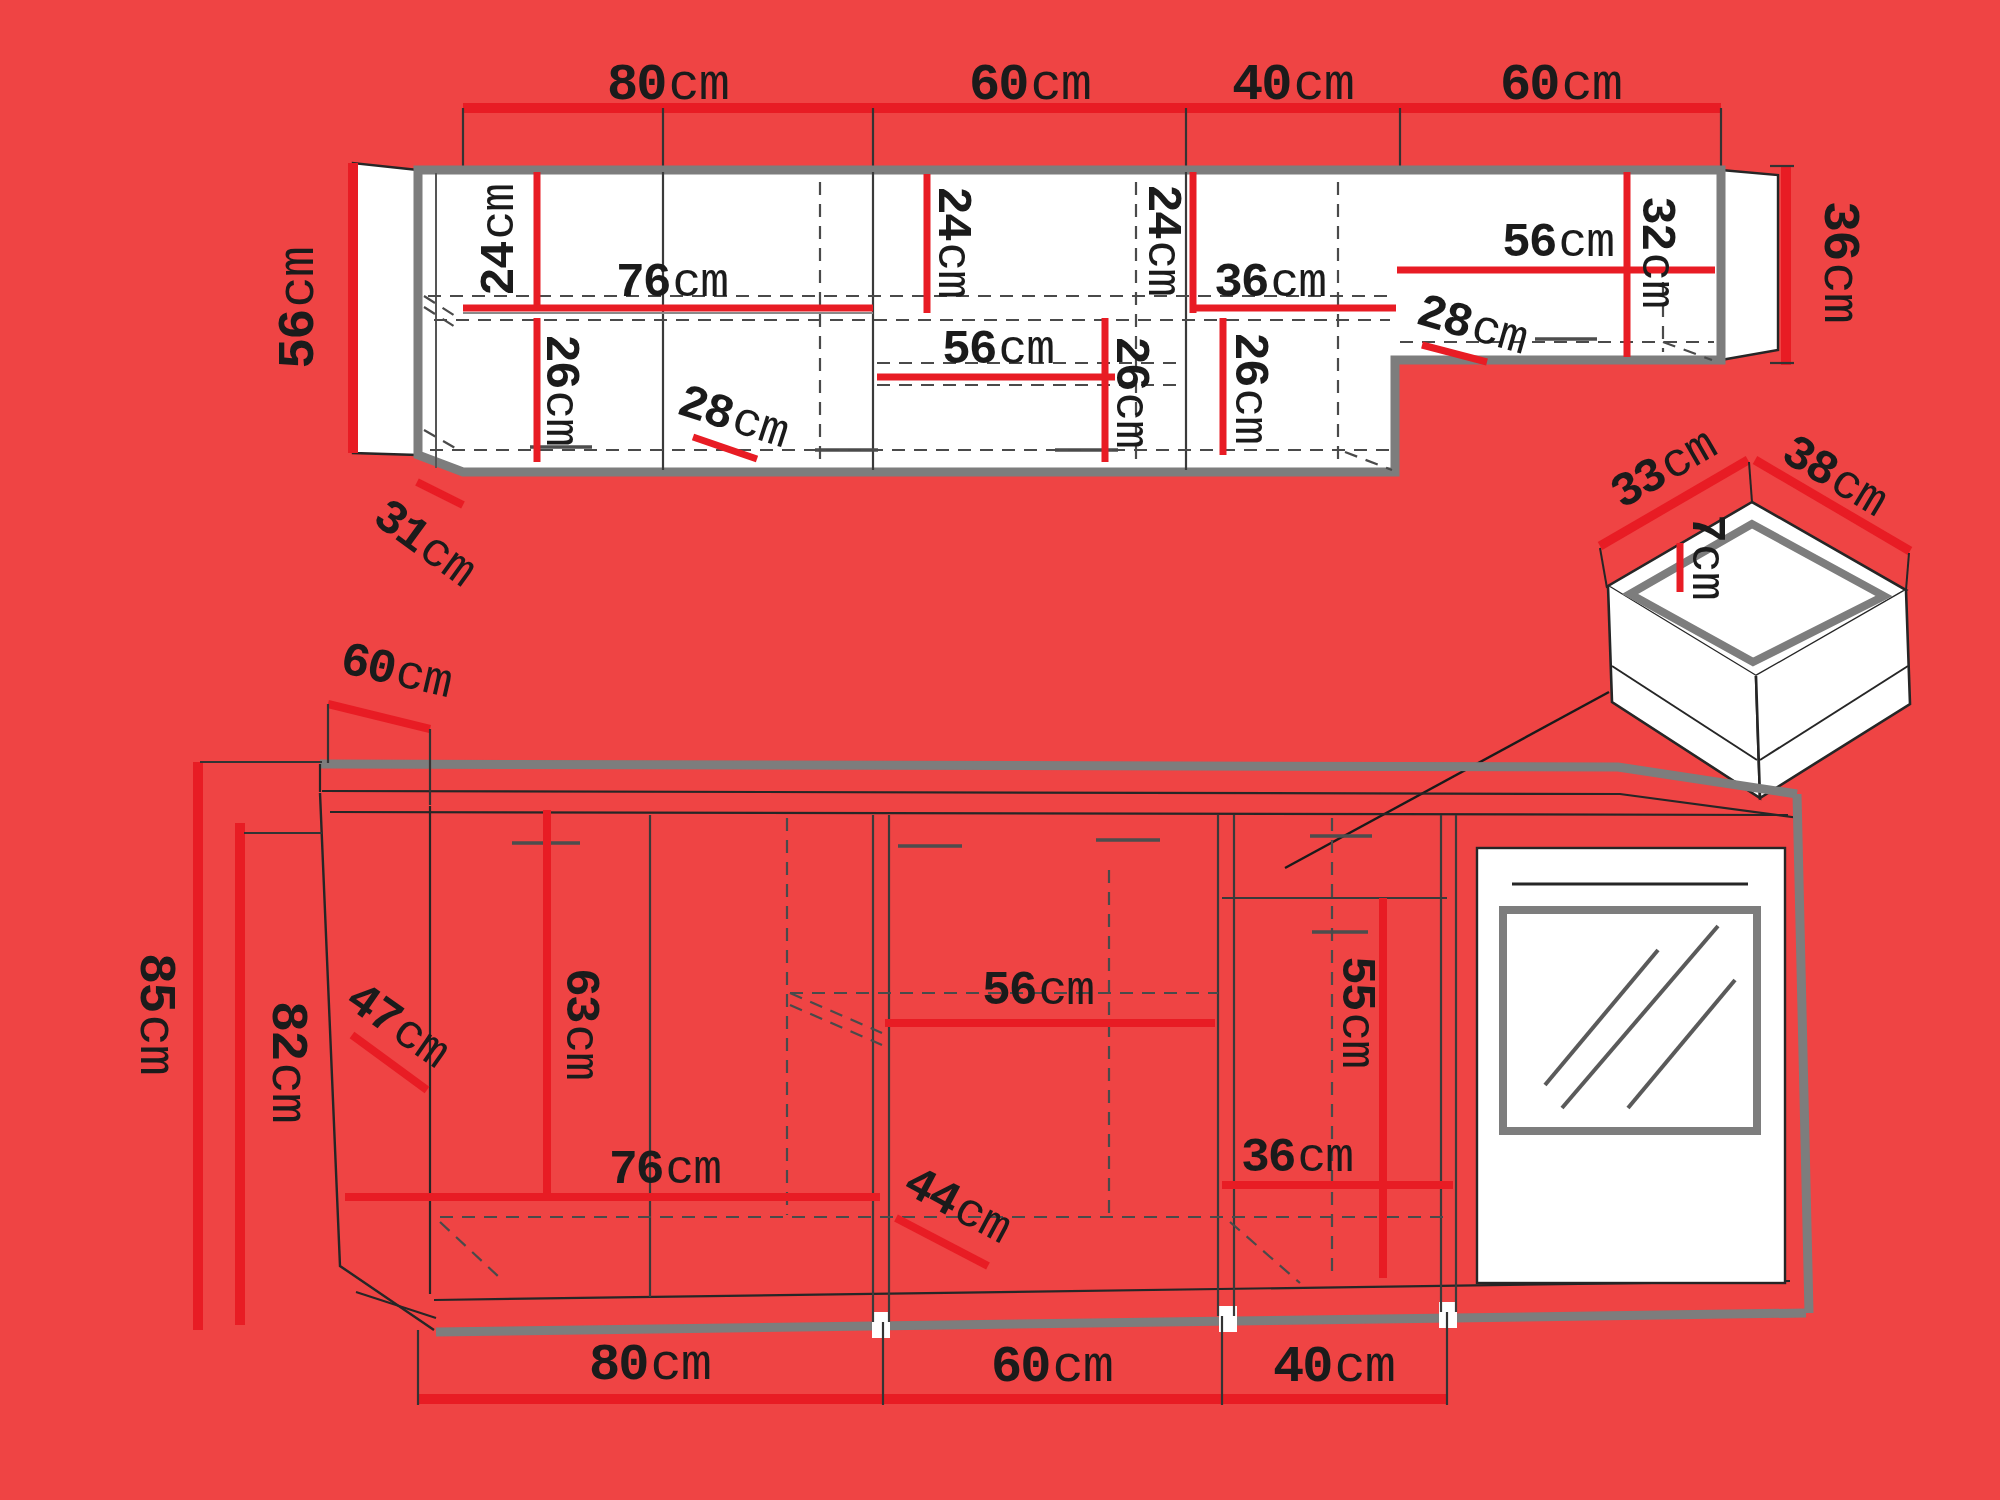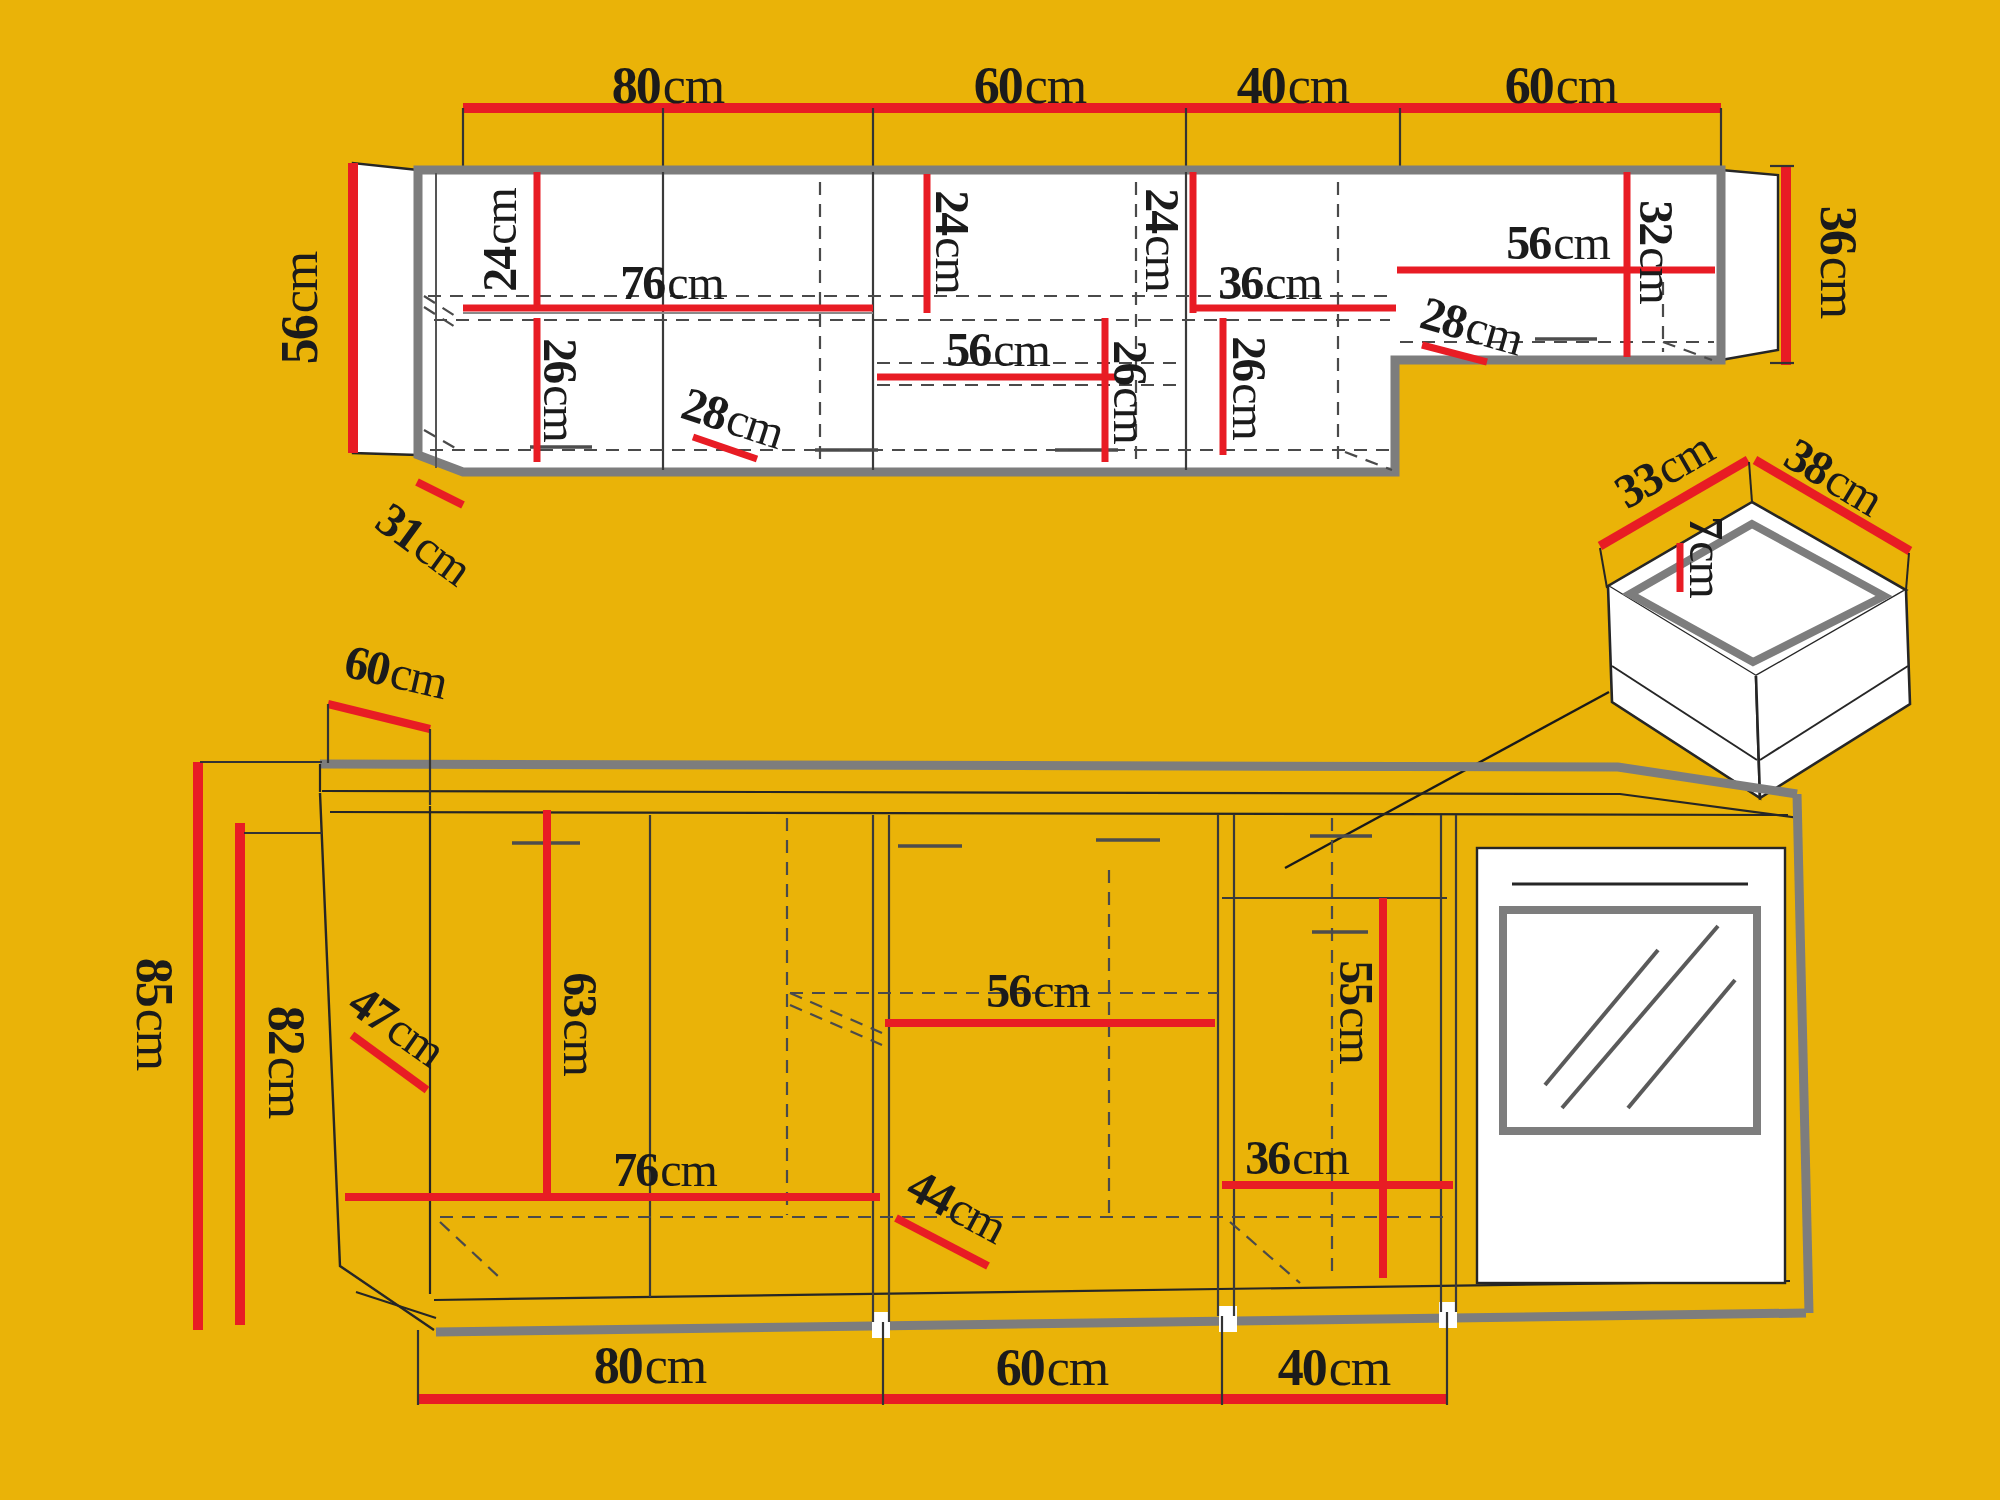--- a/index.html
+++ b/index.html
@@ -1,17 +1,17 @@
 <!DOCTYPE html>
 <html><head>
 <meta charset="utf-8">
 <style>
   html,body{margin:0;padding:0;background:#ffffff;}
-  #stage{position:relative;width:2000px;height:1500px;background:#eab308;overflow:hidden;
-         font-family:Liberation Serif, serif;}
+  #stage{position:relative;width:2000px;height:1500px;background:#ef4444;overflow:hidden;
+         font-family:Liberation Mono, monospace;}
   #linework{position:absolute;left:0;top:0;}
   .lbl{position:absolute;white-space:nowrap;color:#1b1b1b;line-height:1;z-index:5;}
   .lbl .num{font-weight:700;letter-spacing:-2px;}
   .lbl .unit{font-weight:400;margin-left:3px;letter-spacing:-1px;}
   .fL{font-size:52px;}
   .fM{font-size:48px;}
 </style>
 </head>
 <body>
 

